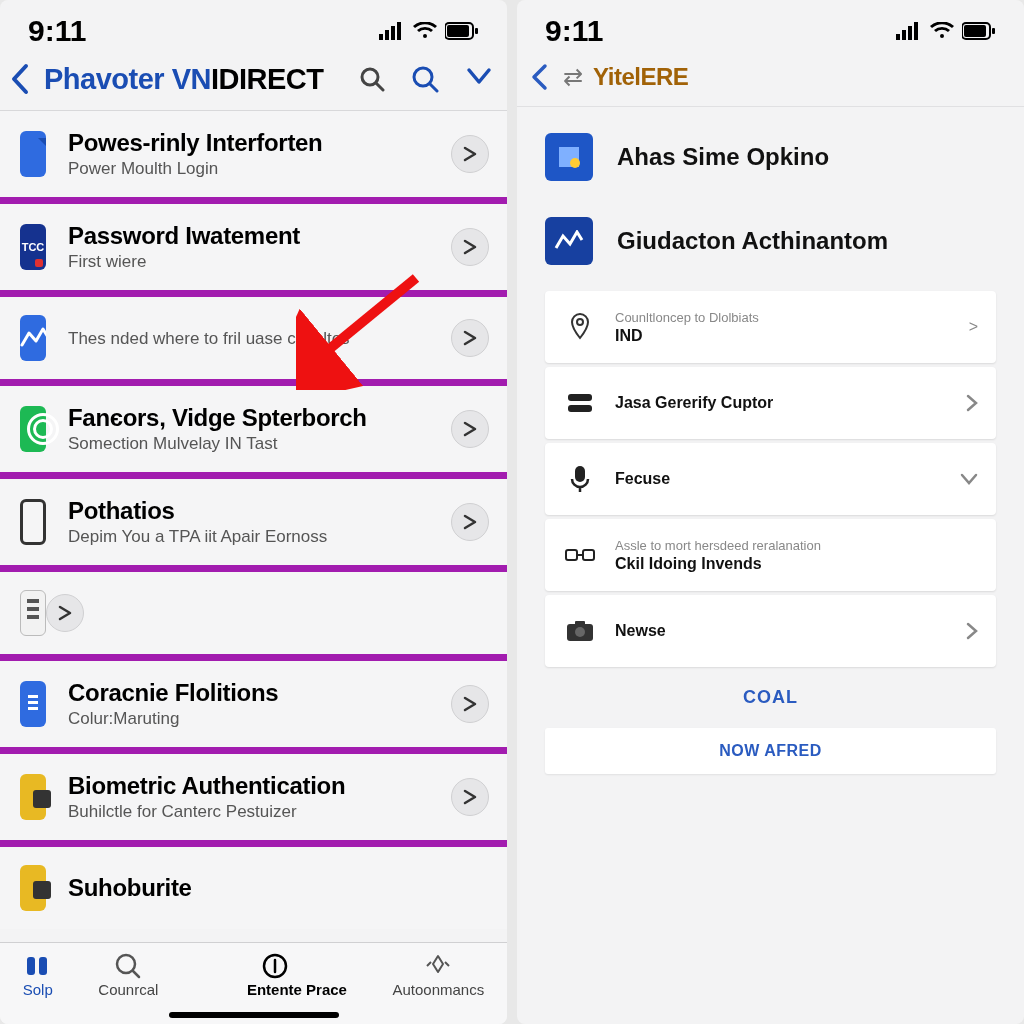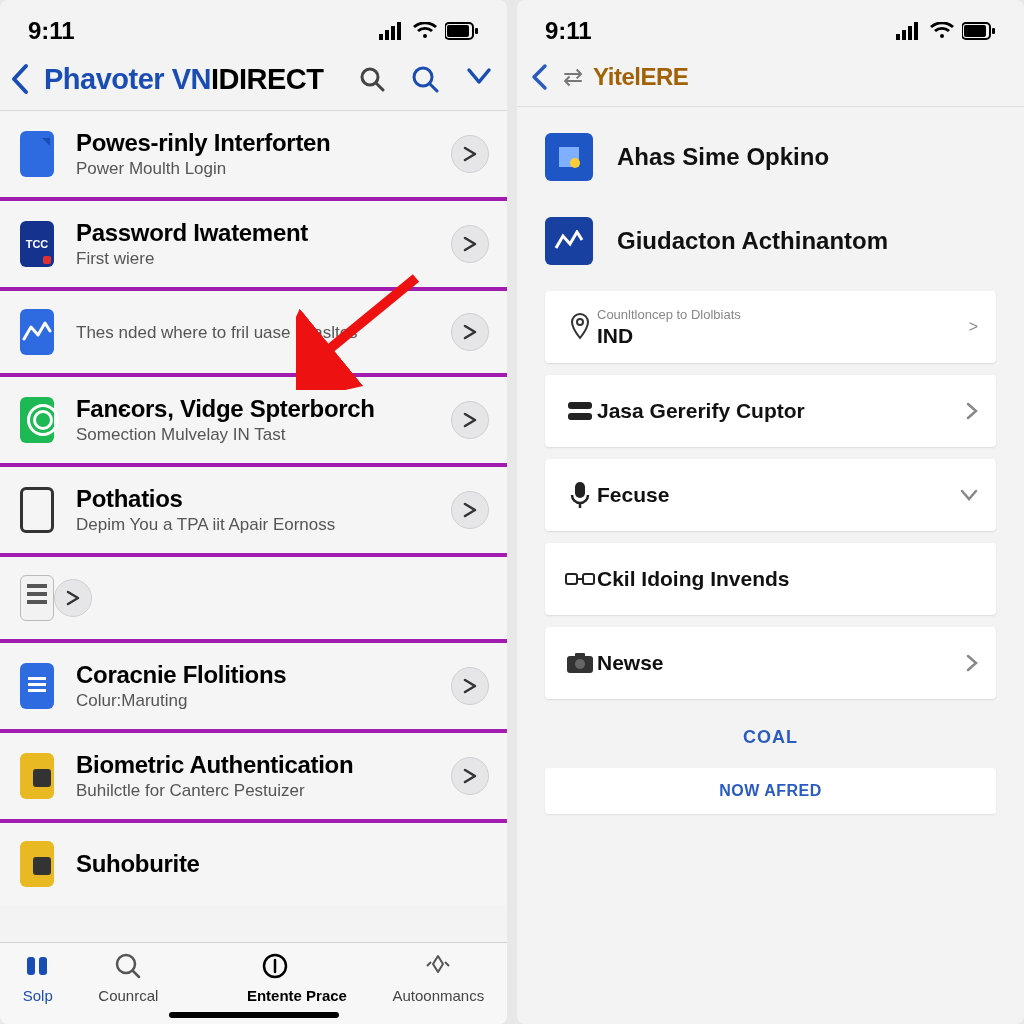--- a/index.html
+++ b/index.html
@@ -1,30 +1,30 @@
 <!DOCTYPE html>
 <html><head>
 <meta charset="utf-8">
 <style>
   * { box-sizing: border-box; margin: 0; padding: 0; }
   html, body { width: 1024px; height: 1024px; background: #e8e8e8; font-family: -apple-system, "Helvetica Neue", Arial, sans-serif; }
   .container { display: flex; gap: 10px; width: 1024px; height: 1024px; padding: 0; }
   .phone { width: 507px; height: 1024px; background: #f3f3f4; display: flex; flex-direction: column; border-radius: 8px; overflow: hidden; position: relative; }
   .phone-right { width: 507px; }
-  .status-bar { height: 48px; display: flex; align-items: center; justify-content: space-between; padding: 14px 28px 0 28px; font-size: 24px; font-weight: 700; color: #000; }
+  .status-bar { height: 48px; display: flex; align-items: center; justify-content: space-between; padding: 14px 28px 0 28px; font-size: 30px; font-weight: 700; color: #000; }
   .status-right { display: flex; align-items: center; gap: 8px; }
   .nav { display: flex; align-items: center; padding: 14px 14px 14px 6px; gap: 8px; border-bottom: 1px solid #d8d8da; }
   .nav-back { color: #1a4db3; display: flex; align-items: center; }
   .nav-title { font-size: 29px; font-weight: 800; letter-spacing: -0.5px; flex: 1; white-space: nowrap; overflow: hidden; }
   .nav-title .blue { color: #1a4db3; }
   .nav-title .black { color: #000; }
   .nav-icons { display: flex; gap: 26px; align-items: center; color: #3b3b3b; }
   .list { flex: 1; overflow: hidden; }
-  .row { display: flex; align-items: center; padding: 18px 18px 18px 20px; border-bottom: 4px solid #a21caf; background: #f5f5f6; position: relative; }
-  .row .icon { width: 34px; height: 46px; flex-shrink: 0; display:flex; align-items:center; justify-content:center; border-radius:6px; }
+  .row { display: flex; align-items: center; padding: 18px 18px 18px 20px; border-bottom: 7px solid #a21caf; background: #f5f5f6; position: relative; }
+  .row .icon { width: 26px; height: 46px; flex-shrink: 0; display:flex; align-items:center; justify-content:center; border-radius:6px; }
   .ic-doc { background:#2f6be0; }
   .ic-tcc { background:#15328f; border-radius:8px; color:#fff; font-size:11px; font-weight:800; display:flex; align-items:center; justify-content:center; position:relative; }
   .ic-tcc:after{content:"";position:absolute;bottom:3px;right:3px;width:8px;height:8px;background:#e03030;border-radius:2px;}
   .ic-w { background:#2f6be0; color:#fff; font-weight:700; font-size:24px; }
   .ic-outline { border:3px solid #333; background:transparent; border-radius:6px; }
   .ic-circle-g { background:#1db954; border-radius:50%; position:relative; }
   .ic-circle-g:before,.ic-circle-g:after{content:"";position:absolute;border:3px solid #fff;border-radius:50%;}
   .ic-circle-g:before{width:26px;height:26px;top:7px;left:7px;}
   .ic-circle-g:after{width:14px;height:14px;top:13px;left:13px;}
   .ic-doc2 { background:#f2f2f2; border:1px solid #bbb; position:relative; }
@@ -34,40 +34,40 @@
   .ic-lock { background:#e8b923; border-radius:6px; position:relative; }
   .ic-lock:before{content:"";position:absolute;top:16px;left:13px;width:18px;height:18px;background:#333;border-radius:3px;}
   .row-text { flex:1; padding: 0 10px 0 22px; min-width:0; }
   .row-title { font-size: 24px; font-weight: 750; color:#000; letter-spacing:-0.3px; white-space:nowrap; overflow:hidden; }
   .row-sub { font-size: 17px; color:#555; margin-top:2px; white-space:nowrap; overflow:hidden; }
   .row-arrow { width:38px; height:38px; border-radius:50%; background:#e6e6e8; display:flex; align-items:center; justify-content:center; flex-shrink:0; color:#333; border:1px solid #d0d0d2; }
   
   .red-arrow { position:absolute; top:270px; left:296px; pointer-events:none; z-index:50; }
   
   .tabbar { height: 82px; background:#f7f7f8; border-top:1px solid #d0d0d2; display:flex; justify-content:space-around; align-items:flex-start; padding-top:8px; position:relative; }
-  .tab { display:flex; flex-direction:column; align-items:center; gap:6px; color:#444; font-size:15px; }
+  .tab { display:flex; flex-direction:column; align-items:center; gap:0; color:#444; font-size:15px; }
   .tab.active { color:#1a4db3; }
   .tab .ticon { height:30px; display:flex; align-items:center; justify-content:center; }
   .tab.bold .tlabel{ font-weight:700; color:#000;margin-left:43px; }
   .home-ind { position:absolute; bottom:6px; left:50%; transform:translateX(-50%); width:170px; height:6px; background:#000; border-radius:4px; }
   
   .nav-r { display:flex; align-items:center; padding: 14px 14px 14px 10px; gap:10px; border-bottom:1px solid #e0e0e2; }
   .nav-r-title { font-size:24px; font-weight:800; letter-spacing:-0.5px; color:#a16207; }
   .r-section { padding: 0; }
   .r-head { display:flex; align-items:center; gap:24px; padding: 26px 28px; }
   .r-head .ricon { width:48px; height:48px; border-radius:6px; flex-shrink:0; display:flex; align-items:center; justify-content:center; color:#fff; font-size:20px; }
   .ricon-1 { background:#1e56c6; }
   .ricon-2 { background:#1740a0; }
   .r-head-title { font-size:24px; font-weight:750; color:#111; }
   .card-wrap { padding: 0 28px; }
-  .card { background:#fff; border-radius:4px; box-shadow:0 1px 2px rgba(0,0,0,0.1); margin-bottom:12px; display:flex; align-items:center; padding: 14px 18px; min-height:72px; position:relative; }
+  .card { background:#fff; border-radius:4px; box-shadow:0 1px 2px rgba(0,0,0,0.1); margin-bottom:4px; display:flex; align-items:center; padding: 14px 18px; gap:18px; min-height:72px; position:relative; }
   .card .cicon { width:34px; display:flex; justify-content:center; color:#333; }
   .card .ctext { flex:1; min-width:0; }
   .card .csup { font-size:13px; color:#888; margin-bottom:2px; }
-  .card .clabel { font-size:21px; font-weight:700; color:#111; }
+  .card .clabel { font-size:16px; font-weight:700; color:#111; }
   .card .cchev { color:#888; }
   .action-btn { margin: 4px 28px 8px; text-align:center; color:#2a5bc0; font-weight:750; font-size:18px; letter-spacing:1px; padding:12px; }
   .action-btn2 { margin: 0 28px; background:#fff; text-align:center; color:#2a5bc0; font-weight:600; font-size:16px; letter-spacing:0.5px; padding:14px; border-radius:3px; box-shadow:0 1px 2px rgba(0,0,0,0.08);}
   svg { display:block; }
 </style>
 </head>
 <body>
 
 <div class="container">
 
@@ -380,20 +380,21 @@
       </div>
       <div class="card">
         <div class="cicon">
             <svg width="30" height="16">
               <rect x="1" y="3" width="11" height="10" rx="2" fill="none" stroke="#222" stroke-width="2"></rect>
               <rect x="18" y="3" width="11" height="10" rx="2" fill="none" stroke="#222" stroke-width="2"></rect>
               <line x1="12" y1="8" x2="18" y2="8" stroke="#222" stroke-width="2"></line>
             </svg>
           </div>
         <div class="ctext">
+            <div class="csup">Assle to mort hersdeed reralanation</div>
             <div class="clabel">Ckil Idoing Invends</div>
           </div>
       </div>
       <div class="card">
         <div class="cicon">
             <svg width="28" height="22">
               <rect x="1" y="4" width="26" height="17" rx="3" fill="#333"></rect>
               <circle cx="14" cy="12" r="5" fill="#666"></circle>
               <rect x="9" y="1" width="10" height="5" rx="1" fill="#333"></rect>
             </svg>

